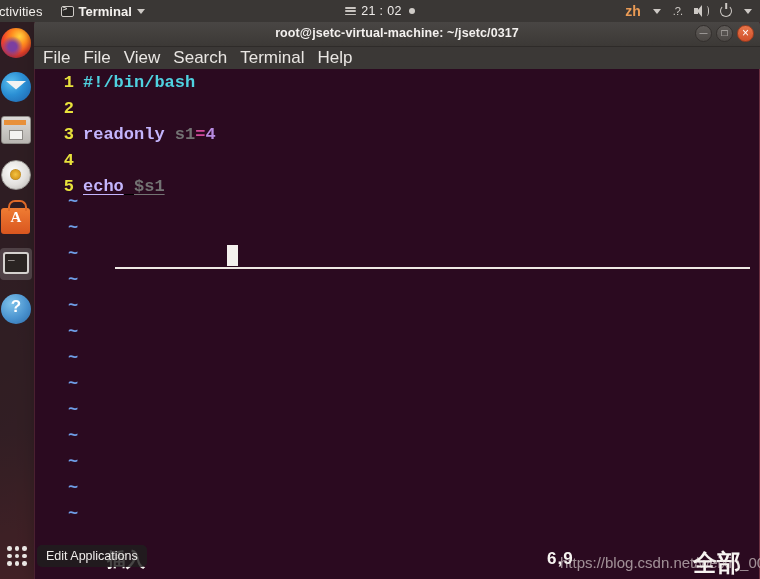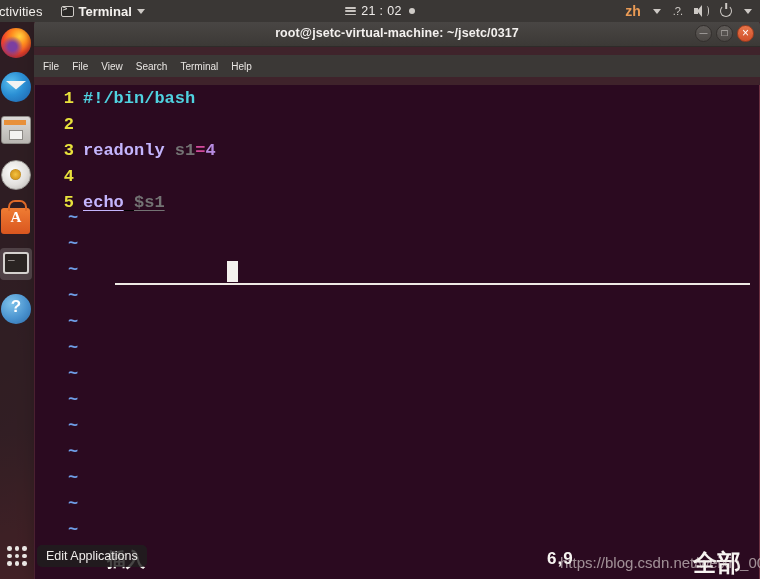--- a/index.html
+++ b/index.html
@@ -260,21 +260,20 @@
     background: #e9e6e3; border-radius: 50%;
   }
 
   
   #window {
     position: absolute;
     left: 34px; top: 20px; right: 0; bottom: 0;
     z-index: 20;
     display: flex; flex-direction: column;
     box-shadow: 0 2px 14px rgba(0,0,0,.45);
-    gap: 8px;
   }
   #titlebar {
     height: 27px;
     background: linear-gradient(#4a4745, #3c3936);
     border-top-left-radius: 5px; border-top-right-radius: 5px;
     border-bottom: 1px solid #2e2b29;
     display: flex; align-items: center;
     position: relative;
   }
   #title-text {
@@ -308,21 +307,21 @@
   .wbtn.close::after { content:"×"; color:#fff; font-size: 12px; }
 
   #menubar {
     height: 22px;
     background: #3b3836;
     display: flex; align-items: center;
     padding-left: 9px;
     gap: 13px;
   }
   .menu-item {
-    color: #e9e6e3; font-size: 10px;
+    color: #e9e6e3; font-size: 17px;
   }
 
   #term-body {
     flex: 1;
     background: #2b0a20;
     position: relative;
     overflow: hidden;
     border-left: 1px solid #4a2030;
     border-right: 1px solid #6b3040;
   }

